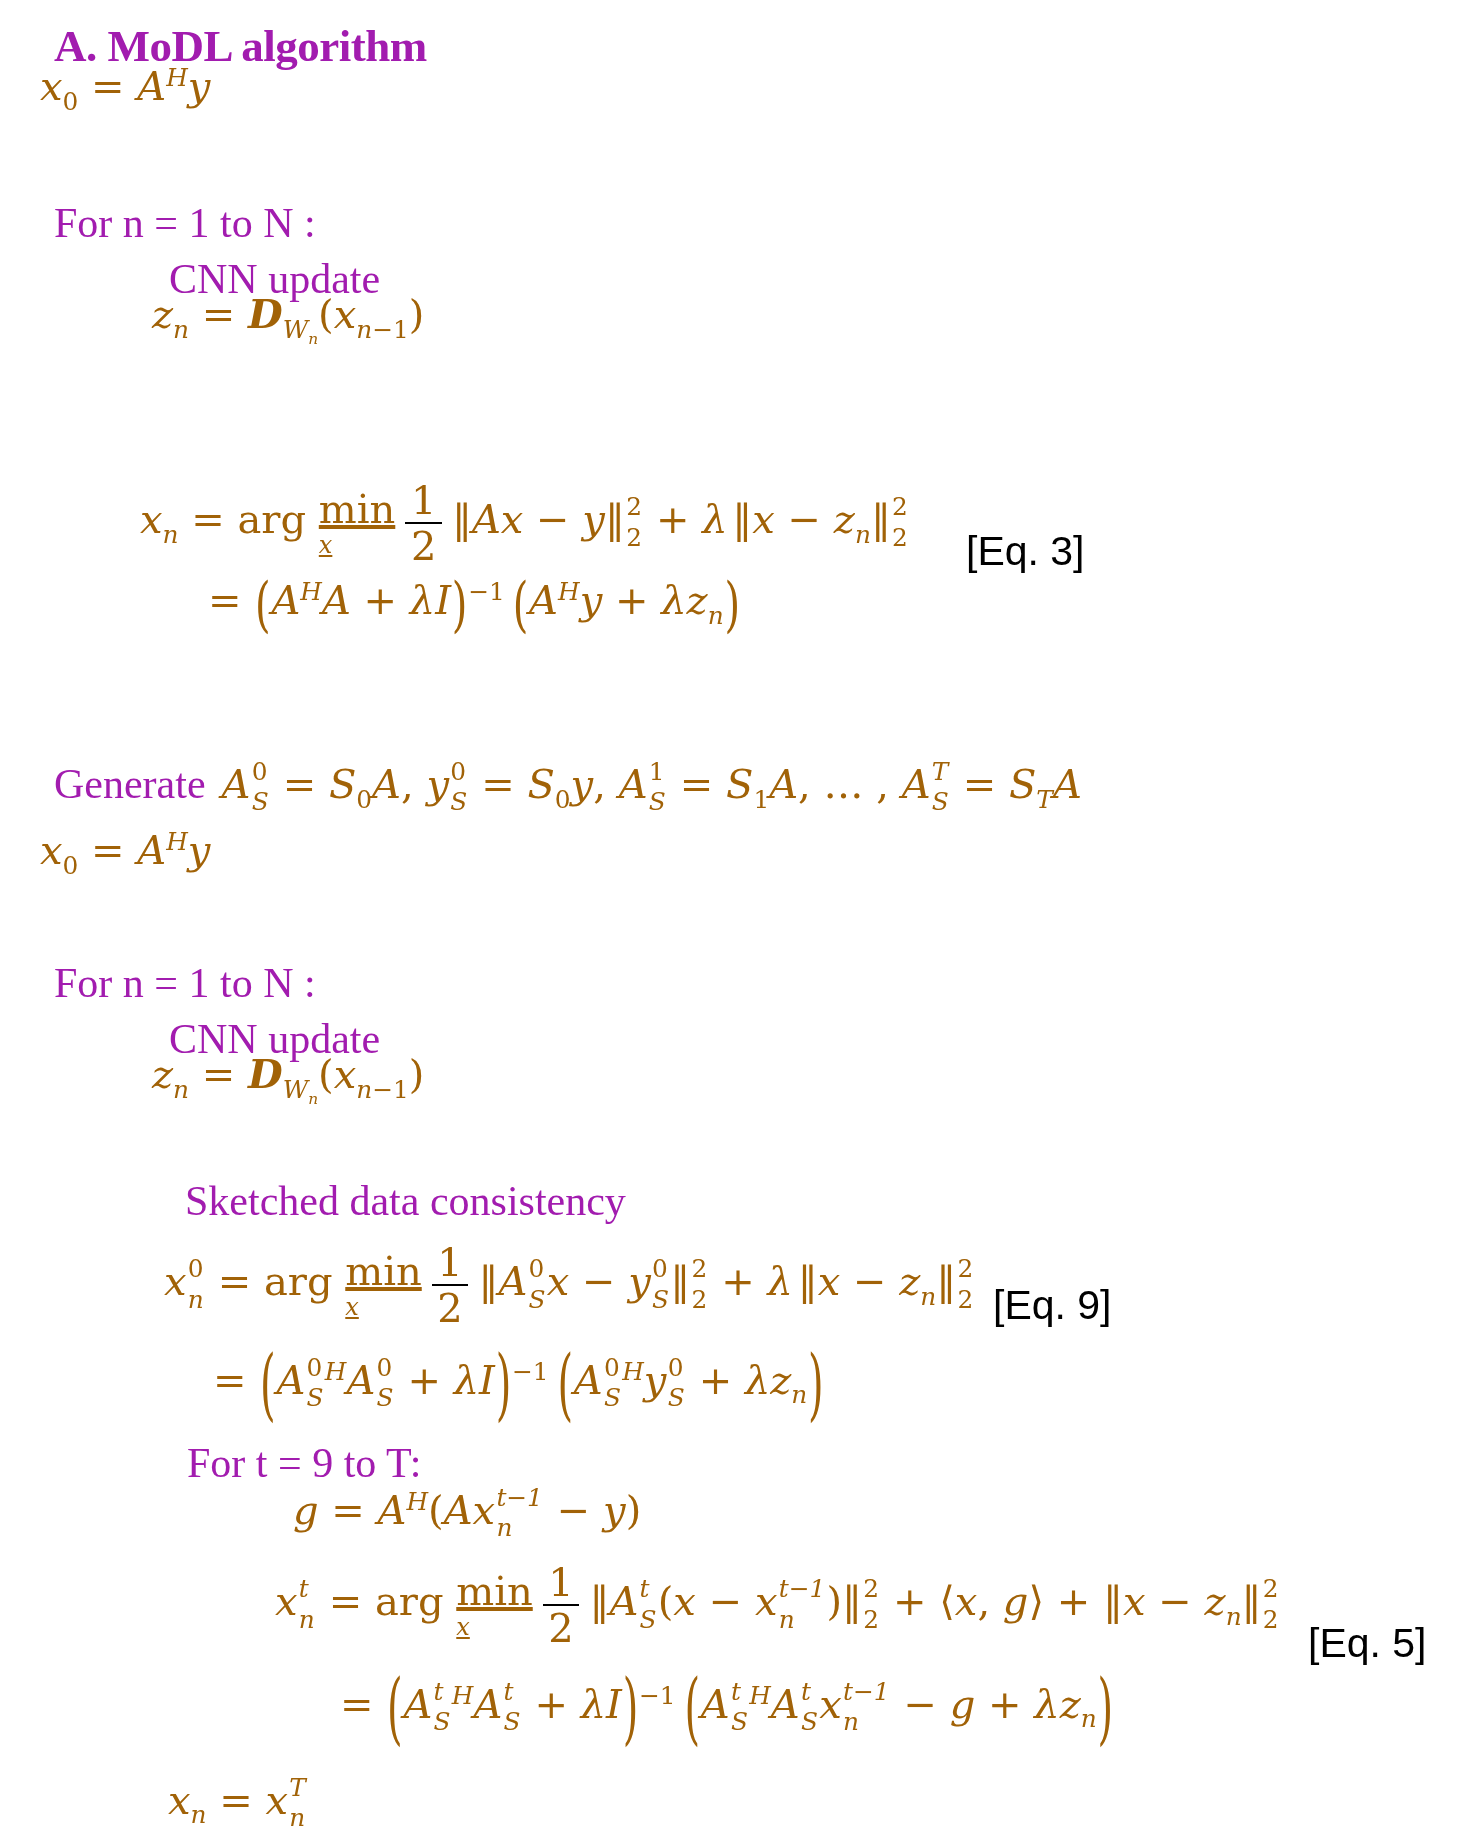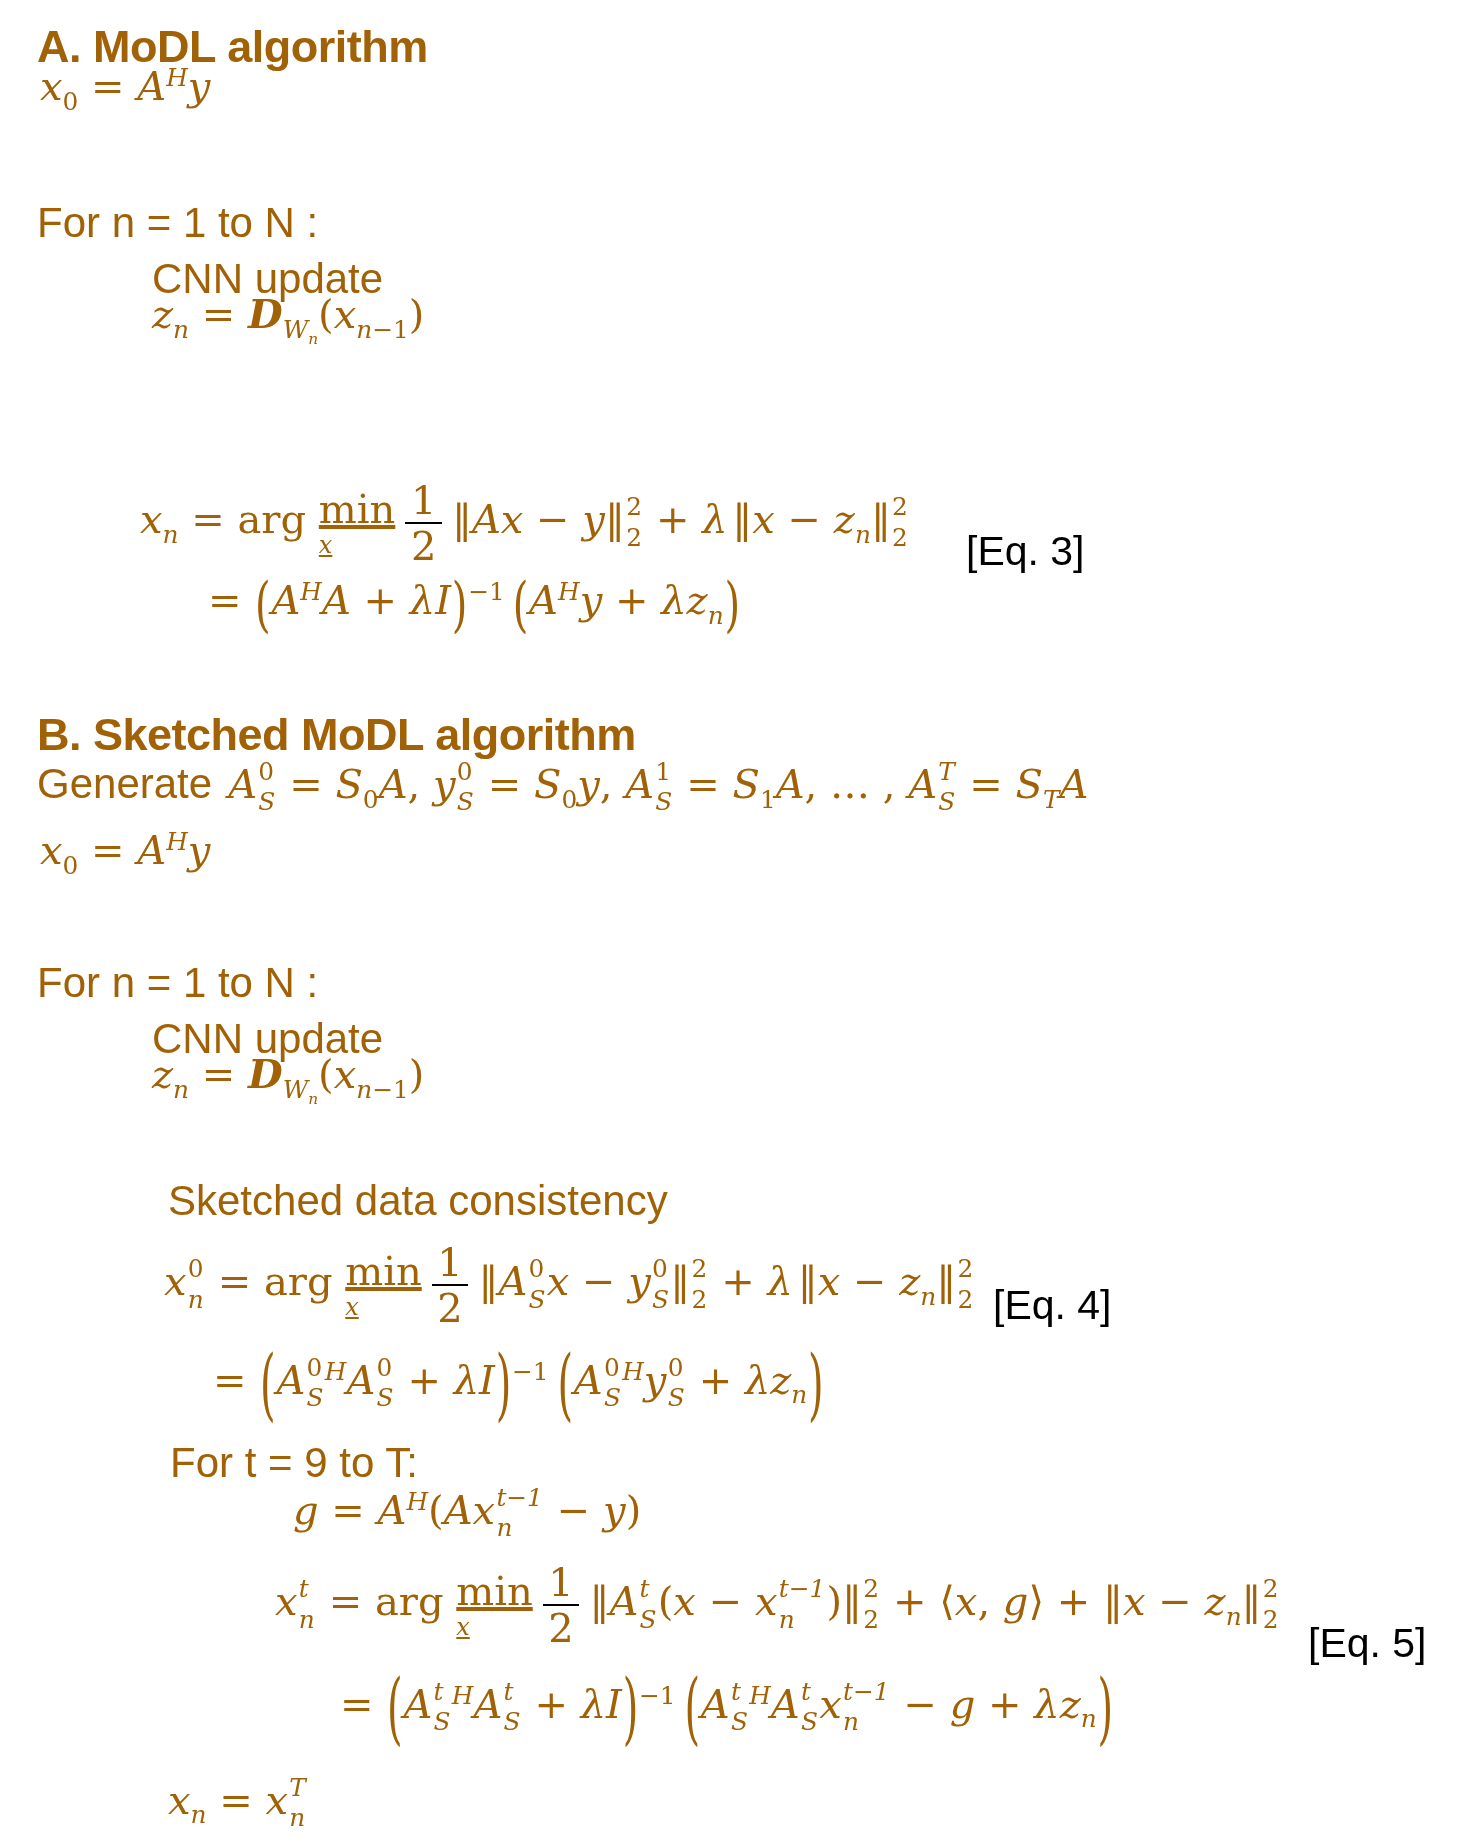--- a/index.html
+++ b/index.html
@@ -1,18 +1,18 @@
 <!DOCTYPE html>
 <html><head>
 <meta charset="utf-8">
 <style>
   html,body{margin:0;padding:0;background:#ffffff;}
   .canvas{position:relative;width:1461px;height:1842px;background:#ffffff;color:#000;overflow:hidden;}
   .line{position:absolute;white-space:nowrap;}
-  .sans{font-family:Liberation Sans, sans-serif;font-size:42px;line-height:1.1;color:#a16207;}
+  .sans{font-family:Liberation Serif, serif;font-size:42px;line-height:1.1;color:#a21caf;margin-left:17px;}
   .heading{font-weight:700;font-size:45px;letter-spacing:-0.5px;}
   .math{font-family:"DejaVu Serif","DejaVu Sans",serif;font-size:40px;line-height:1;color:#a16207;}
   .eqlabel{position:absolute;font-family:"Liberation Sans",sans-serif;font-size:41px;color:#000;white-space:nowrap;}
   
   .math .mi{font-style:italic;}
   .math .mr{font-style:normal;}
   .math .up{font-style:normal !important;}
   .math .cal{font-weight:600;}
   .math .msub{font-size:.62em;vertical-align:-.4em;font-style:italic;}
   .math .msup{font-size:.62em;vertical-align:.55em;font-style:italic;}
@@ -55,21 +55,20 @@
         <span class="ssb up">2</span>
       </span><span class="mr"> + </span><span class="mi">λ</span><span class="msp" style="width: 0.12em;"></span><span class="mr">‖</span><span class="mi">x</span><span class="mr"> − </span><span class="mi">z</span><span class="msub">n</span><span class="mr">‖</span><span class="mss">
         <span class="sst up">2</span>
         <span class="ssb up">2</span>
       </span></div>
 
   <div class="eqlabel" style="top:528px;left:966px">[Eq. 3]</div>
 
   <div class="line math" style="top:580px;left:208px"><span class="mr">= </span><span class="mbig">(</span><span class="mi">A</span><span class="msup">H</span><span class="mi">A</span><span class="mr"> + </span><span class="mi">λI</span><span class="mbig">)</span><span class="msup up">−1</span><span class="msp" style="width: 0.18em;"></span><span class="mbig">(</span><span class="mi">A</span><span class="msup">H</span><span class="mi">y</span><span class="mr"> + </span><span class="mi">λz</span><span class="msub">n</span><span class="mbig">)</span></div>
 
-  <div class="line sans heading" style="top:710px;left:37px">B. Sketched MoDL algorithm</div>
 
   <div class="line genline" style="top:760px;left:37px">
     <span class="sans">Generate</span><span class="math"><span class="mi">A</span><span class="mss">
           <span class="sst up">0</span>
           <span class="ssb">S</span>
         </span><span class="mr"> = </span><span class="mi">S</span><span class="msub up">0</span><span class="mi">A</span><span class="mr">, </span><span class="mi">y</span><span class="mss">
           <span class="sst up">0</span>
           <span class="ssb">S</span>
         </span><span class="mr"> = </span><span class="mi">S</span><span class="msub up">0</span><span class="mi">y</span><span class="mr">, </span><span class="mi">A</span><span class="mss">
           <span class="sst up">1</span>
@@ -106,21 +105,21 @@
         <span class="sst up">0</span>
         <span class="ssb">S</span>
       </span><span class="mr">‖</span><span class="mss">
         <span class="sst up">2</span>
         <span class="ssb up">2</span>
       </span><span class="mr"> + </span><span class="mi">λ</span><span class="msp" style="width: 0.12em;"></span><span class="mr">‖</span><span class="mi">x</span><span class="mr"> − </span><span class="mi">z</span><span class="msub">n</span><span class="mr">‖</span><span class="mss">
         <span class="sst up">2</span>
         <span class="ssb up">2</span>
       </span></div>
 
-  <div class="eqlabel" style="top:1282px;left:993px">[Eq. 4]</div>
+  <div class="eqlabel" style="top:1282px;left:993px">[Eq. 9]</div>
 
   <div class="line math" style="top:1356px;left:213px"><span class="mr">= </span><span class="mbig xl">(</span><span class="mi">A</span><span class="mss">
         <span class="sst up">0</span>
         <span class="ssb">S</span>
       </span><span class="msup">H</span><span class="mi">A</span><span class="mss">
         <span class="sst up">0</span>
         <span class="ssb">S</span>
       </span><span class="mr"> + </span><span class="mi">λI</span><span class="mbig xl">)</span><span class="msup up">−1</span><span class="msp" style="width: 0.2em;"></span><span class="mbig xl">(</span><span class="mi">A</span><span class="mss">
         <span class="sst up">0</span>
         <span class="ssb">S</span>

